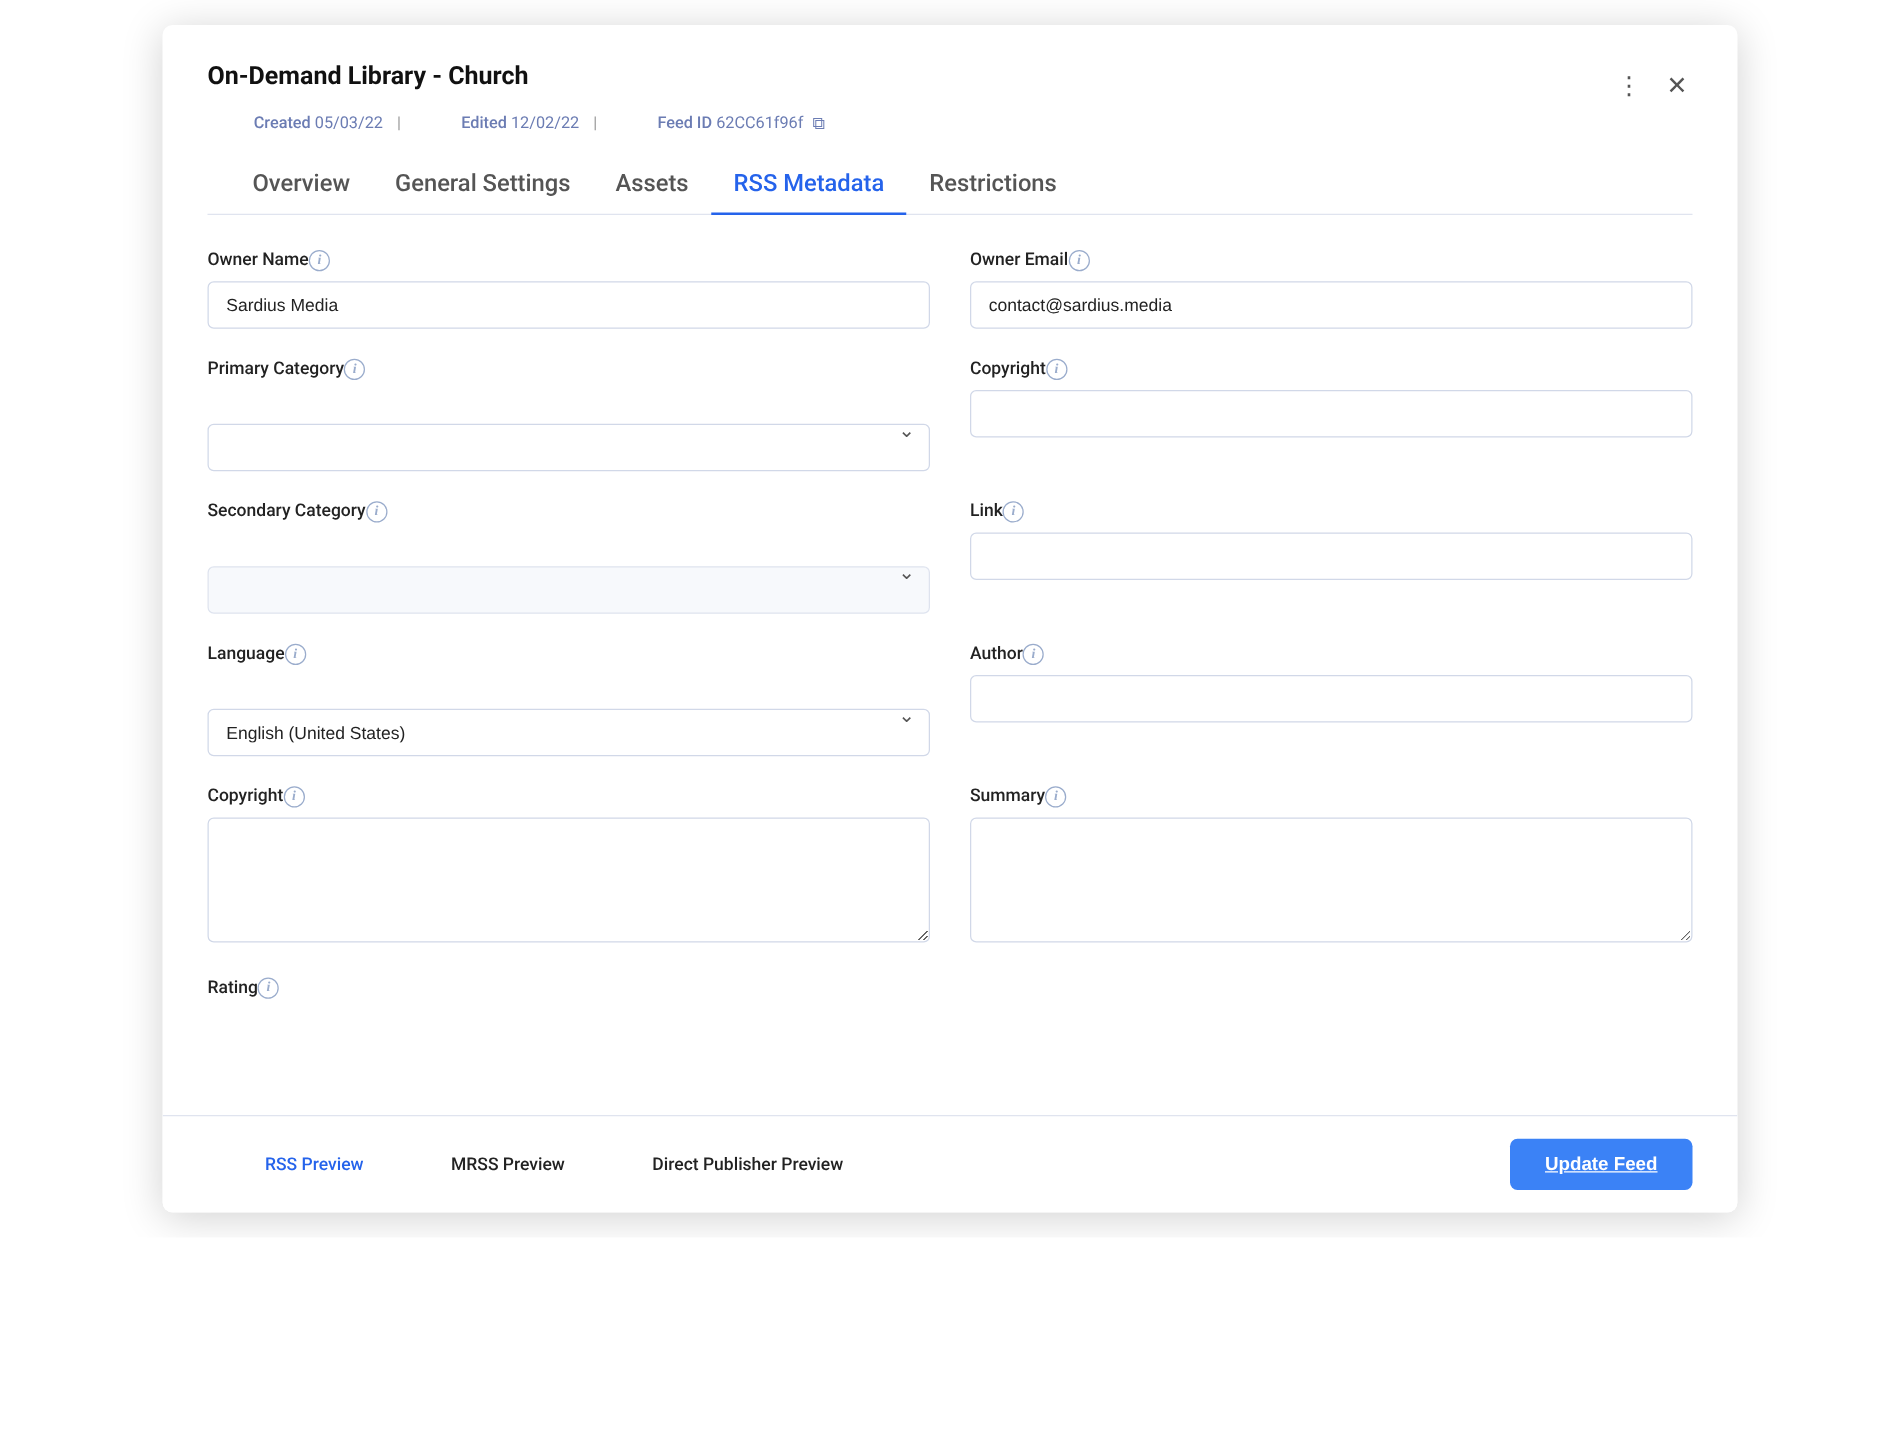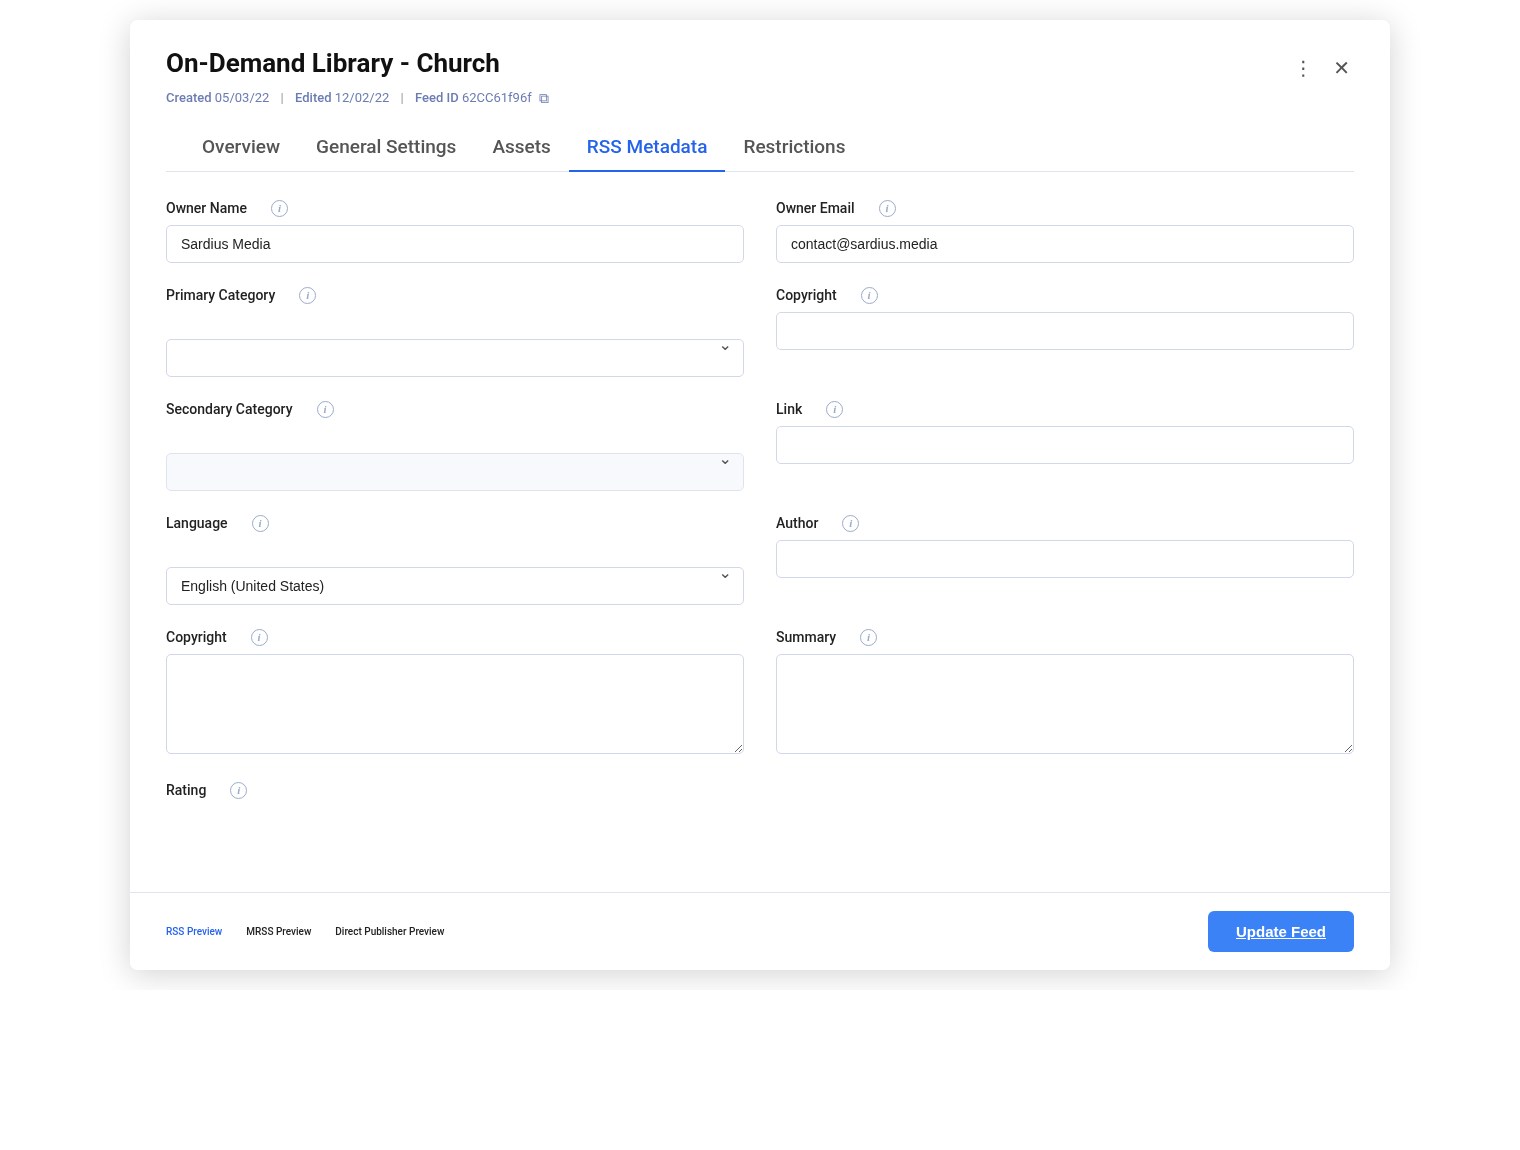--- a/index.html
+++ b/index.html
@@ -23,21 +23,21 @@
     }
     .modal-header {
       padding: 28px 36px 0 36px;
     }
     .modal-title-row {
       display: flex;
       align-items: flex-start;
       justify-content: space-between;
     }
     .modal-title {
-      font-size: 26px;
+      font-size: 20px;
       font-weight: 700;
       color: #111;
     }
     .modal-actions {
       display: flex;
       gap: 12px;
       align-items: center;
       margin-top: 4px;
     }
     .icon-btn {
@@ -49,21 +49,21 @@
       padding: 4px;
       display: flex;
       align-items: center;
       justify-content: center;
     }
     .modal-meta {
       margin-top: 6px;
       font-size: 13px;
       color: #6b7cb3;
     }
-    .modal-meta span.label { font-weight: 500; }
+    .modal-meta span.label { font-weight: 500; margin-left: 37px; }
     .modal-meta .separator { margin: 0 8px; color: #999; }
     .copy-icon {
       display: inline-block;
       cursor: pointer;
       color: #6b7cb3;
       font-size: 14px;
       margin-left: 4px;
       vertical-align: middle;
     }
     .tabs {
@@ -98,21 +98,21 @@
       display: grid;
       grid-template-columns: 1fr 1fr;
       gap: 0 32px;
     }
     .form-group {
       margin-bottom: 24px;
     }
     .form-label {
       display: flex;
       align-items: center;
-      gap: 24px;
+      gap: 0;
       font-size: 14px;
       font-weight: 500;
       color: #222;
       margin-bottom: 8px;
     }
     .info-icon {
       display: inline-flex;
       align-items: center;
       justify-content: center;
       width: 17px;
@@ -193,23 +193,24 @@
       display: flex;
       align-items: center;
       justify-content: space-between;
     }
     .footer-links {
       display: flex;
       gap: 24px;
       align-items: center;
     }
     .footer-link {
-      font-size: 10px;
+      font-size: 14px;
       cursor: pointer;
       font-weight: 500;
+      margin-left: 46px;
     }
     .footer-link.blue { color: #2563eb; }
     .footer-link.dark { color: #222; }
     .btn-update {
       background: #3b82f6;
       color: #fff;
       border: none;
       border-radius: 6px;
       padding: 12px 28px;
       font-size: 15px;

